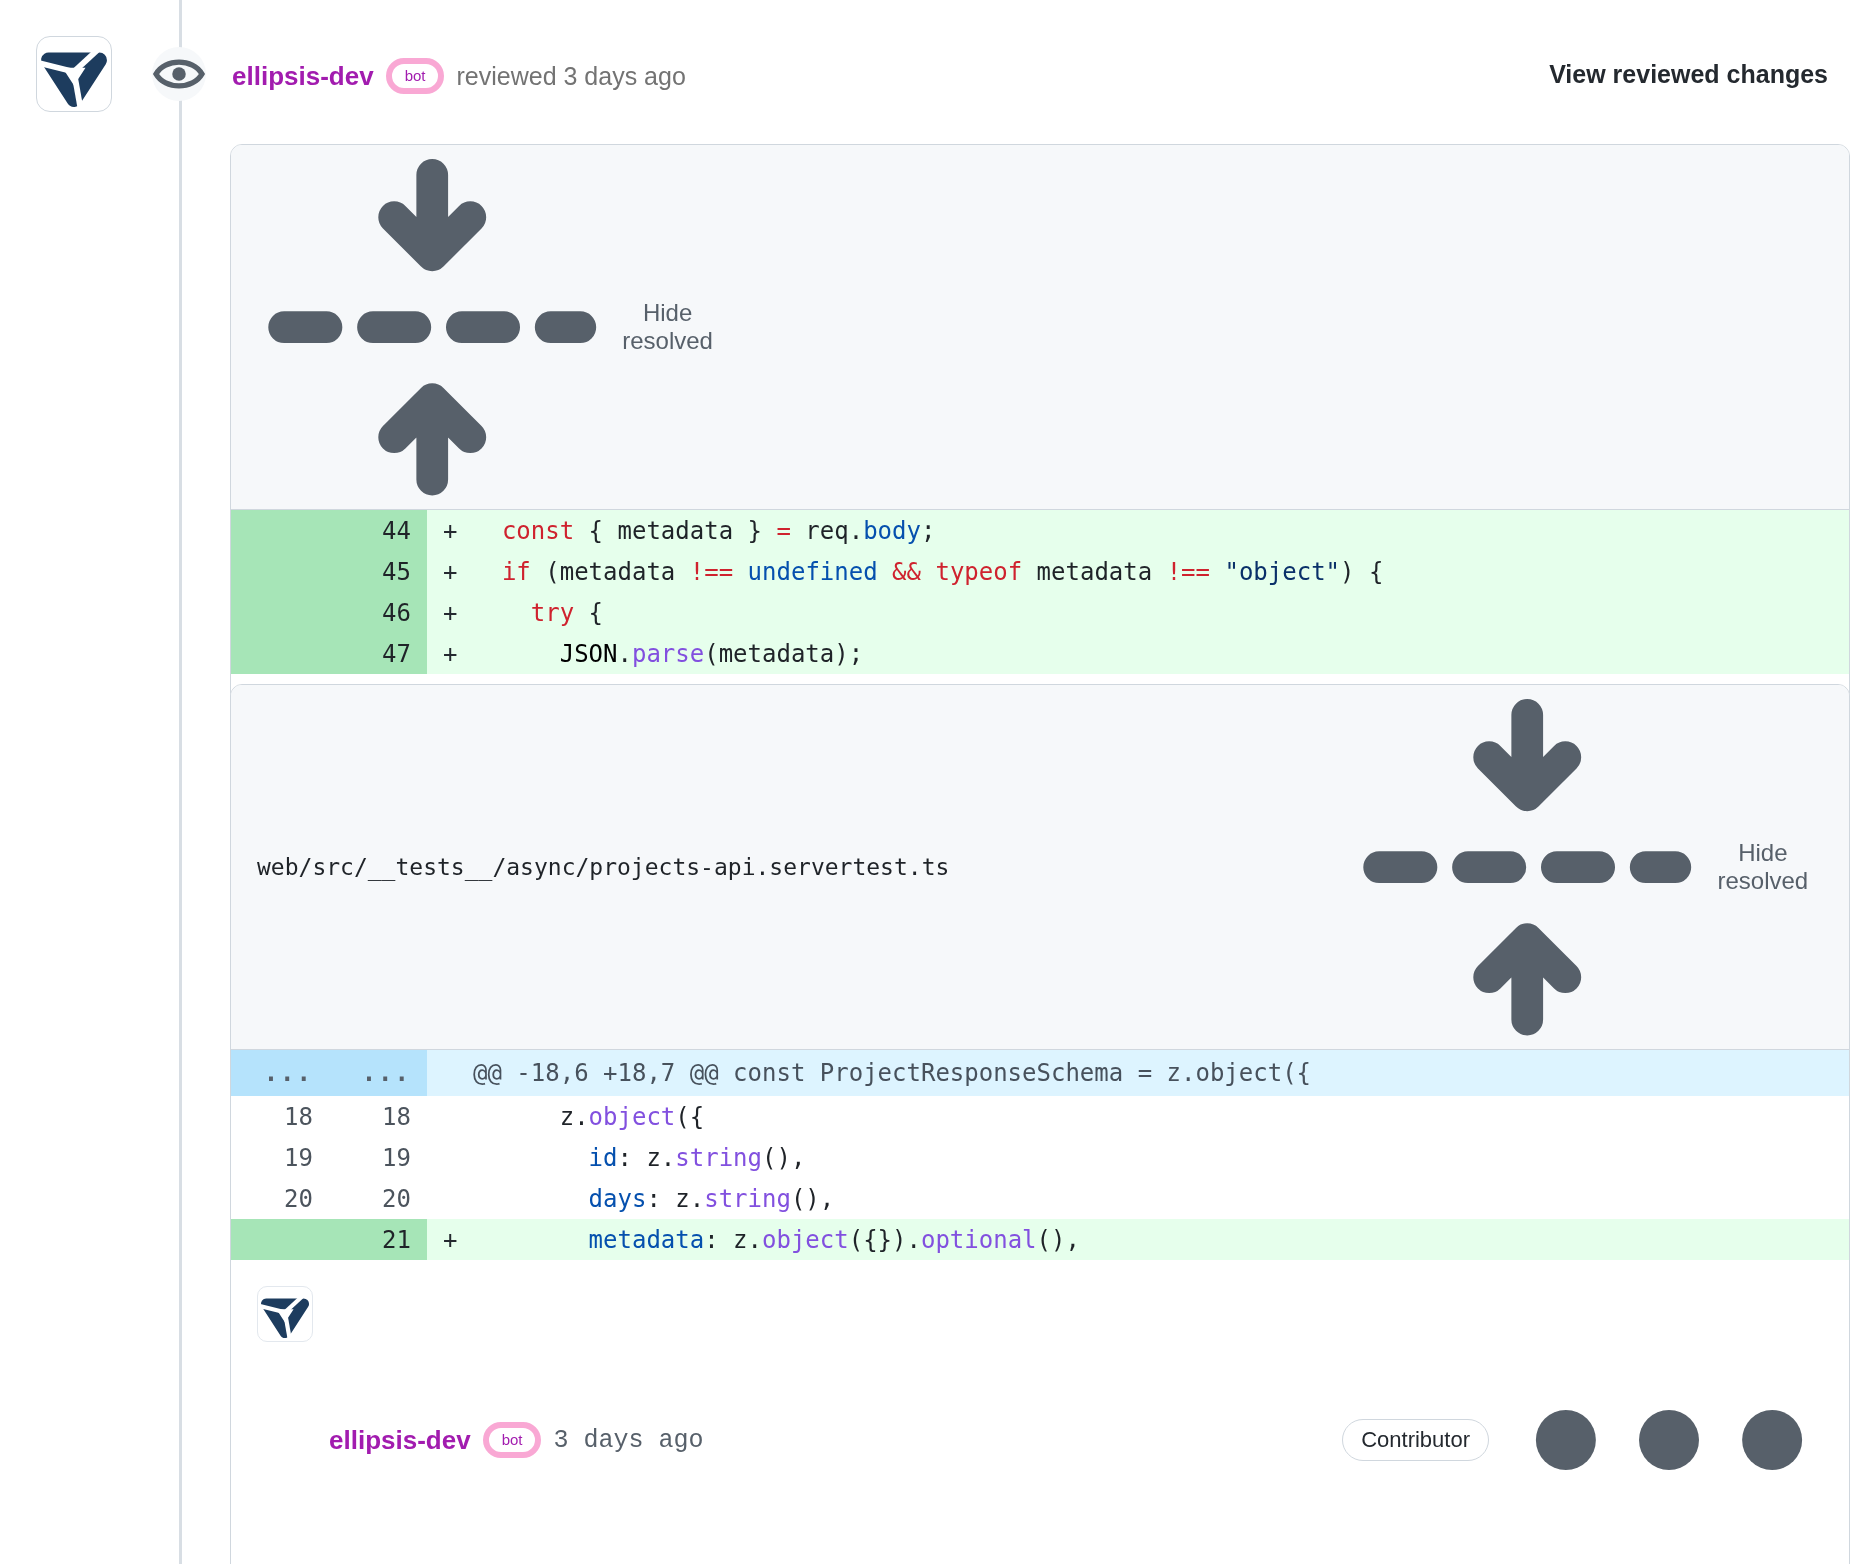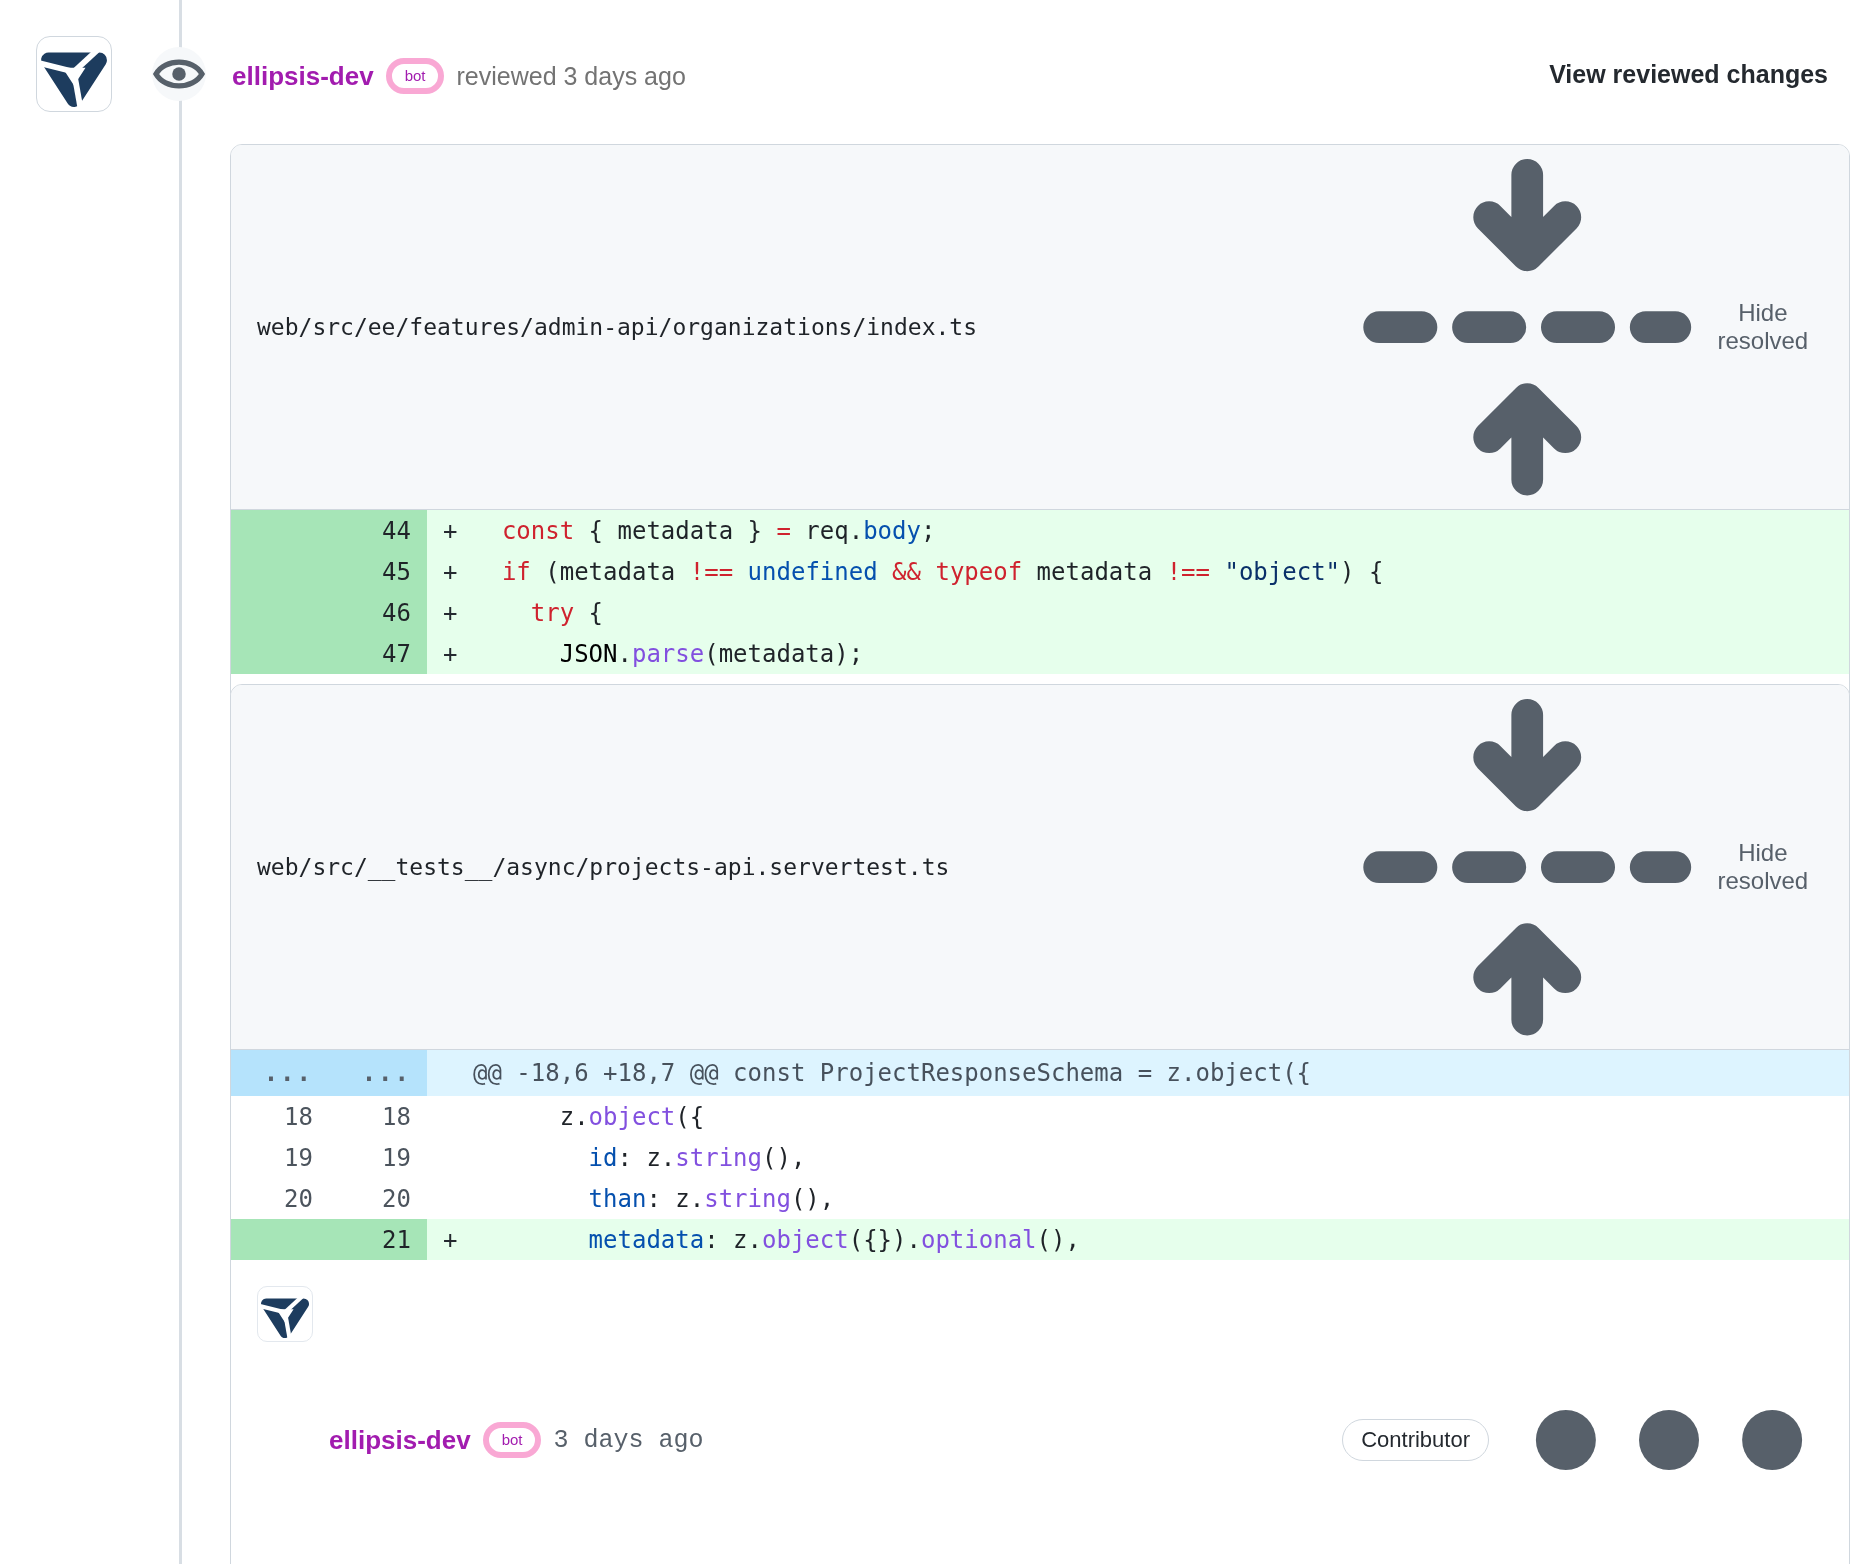--- a/index.html
+++ b/index.html
@@ -122,21 +122,20 @@
   <div class="head-line">
     <span class="author-name">ellipsis-dev</span>
     <span class="bot-pill">bot</span>
     <span class="head-meta">reviewed 3 days ago</span>
   </div>
   <span class="view-link">View reviewed changes</span>
 </div>
 
 <div class="card" id="card-1">
   <div class="card-header">
-    <span class="file-path">web/src/ee/features/admin-api/organizations/index.ts</span>
     <button class="hide-resolved">
       <span style="display: flex; width: 100%; height: 100%;">
           <svg viewBox="0 0 16 16" xmlns="http://www.w3.org/2000/svg" stroke="#57606a" stroke-width="1.5" fill="none" stroke-linecap="round" stroke-linejoin="round" style="width: 100%; height: 100%;">
     <path d="M8 0.8 V4.4 M6.2 2.8 L8 4.6 L9.8 2.8"></path>
     <line x1="1" y1="8" x2="15" y2="8" stroke-dasharray="2 2.2"></line>
     <path d="M8 15.2 V11.6 M6.2 13.2 L8 11.4 L9.8 13.2"></path>
   </svg>
         </span>
       <span>Hide resolved</span>
     </button>
@@ -233,21 +232,21 @@
         <div class="code-cell"><span class="sign"></span><span>      z.</span><span class="tk-f">object</span><span>({</span></div>
       </div>
       <div class="diff-row ctx">
         <div class="gut">19</div>
         <div class="gut">19</div>
         <div class="code-cell"><span class="sign"></span><span>        </span><span class="tk-c">id</span><span>: z.</span><span class="tk-f">string</span><span>(),</span></div>
       </div>
       <div class="diff-row ctx">
         <div class="gut">20</div>
         <div class="gut">20</div>
-        <div class="code-cell"><span class="sign"></span><span>        </span><span class="tk-c">than</span><span>: z.</span><span class="tk-f">string</span><span>(),</span></div>
+        <div class="code-cell"><span class="sign"></span><span>        </span><span class="tk-c">days</span><span>: z.</span><span class="tk-f">string</span><span>(),</span></div>
       </div>
       <div class="diff-row add">
         <div class="gut"></div>
         <div class="gut">21</div>
         <div class="code-cell"><span class="sign">+</span><span>        </span><span class="tk-c">metadata</span><span>: z.</span><span class="tk-f">object</span><span>({}).</span><span class="tk-f">optional</span><span>(),</span></div>
       </div>
     </div>
   <div class="comment">
     <div class="sm-avatar">
         <span style="display: flex; width: 100%; height: 100%;">

